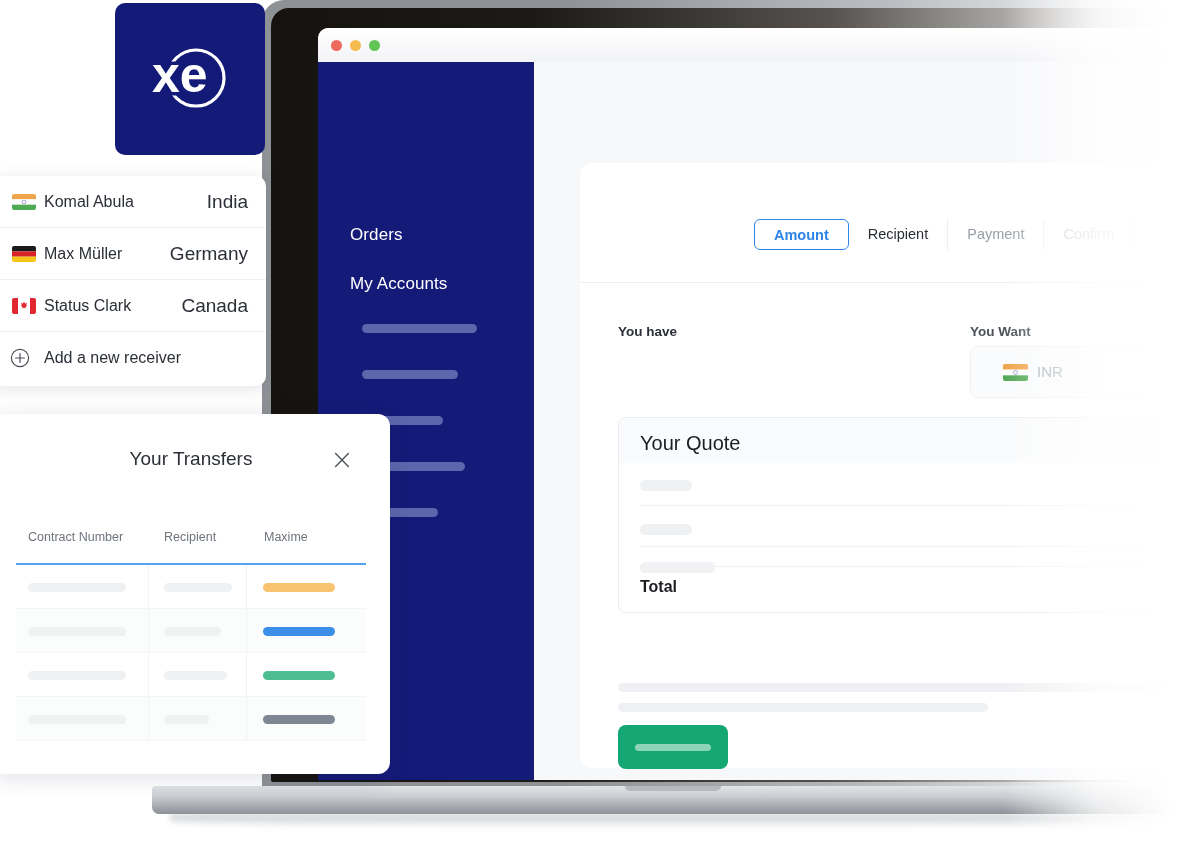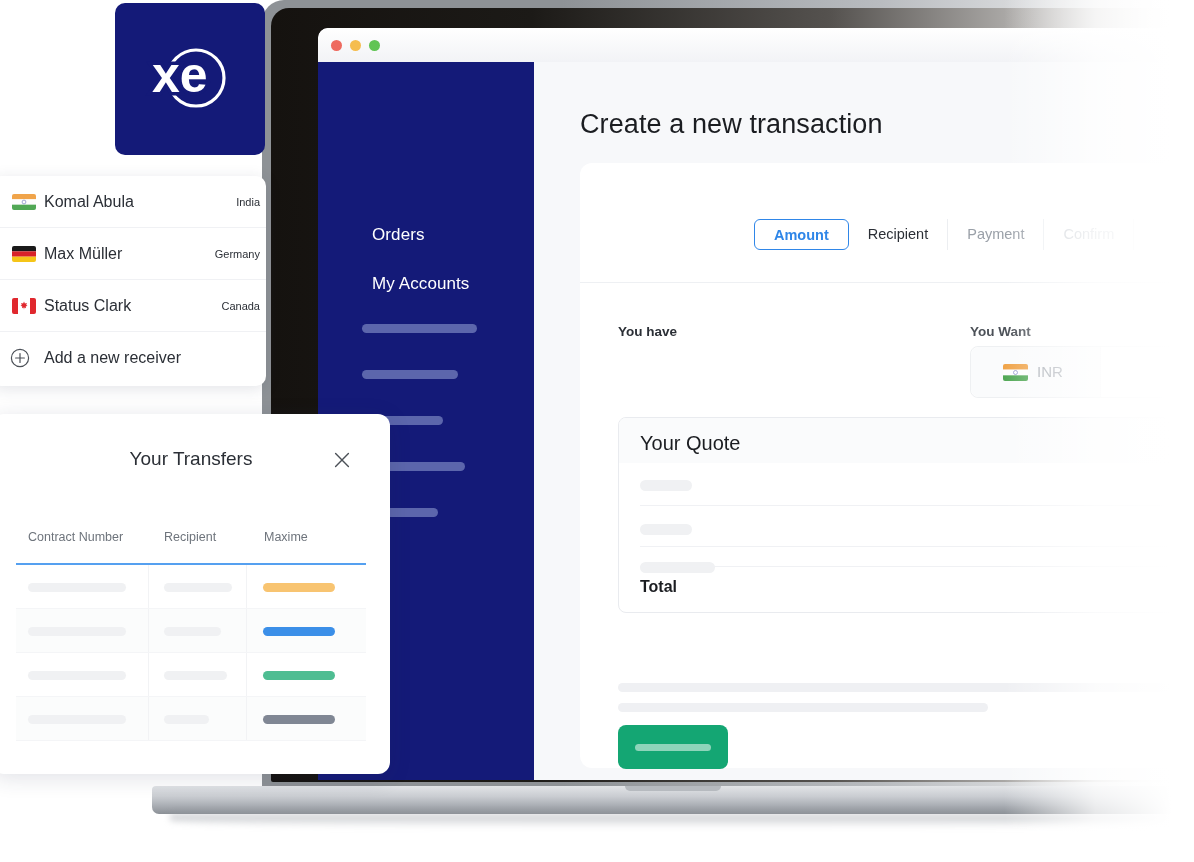--- a/index.html
+++ b/index.html
@@ -42,21 +42,21 @@
   .traffic.yellow { left: 32px; background: #f5bd4f; }
   .traffic.green { left: 51px; background: #61c454; }
 
   
   #sidebar {
     position: absolute; left: 0; top: 34px; width: 216px; height: 718px;
     background: #141a78;
   }
   .nav-item {
     position: absolute; left: 32px;
-    color: #ffffff; font-size: 17px; letter-spacing: .1px; white-space: nowrap; margin-left: 22px;
+    color: #ffffff; font-size: 17px; letter-spacing: .1px; white-space: nowrap;
   }
   #nav-pill {
     position: absolute; left: 20px; top: 96px;
     padding: 11px 18px; border-radius: 7px;
     background: #3d47a0; color: #ffffff; font-size: 17px; white-space: nowrap;
   }
   #nav-orders { top: 163px; }
   #nav-accounts { top: 212px; }
   .sb-bar {
     position: absolute; left: 44px; height: 9px; border-radius: 5px;
@@ -183,21 +183,21 @@
     box-shadow: 0 3px 16px rgba(35,45,75,.13);
     overflow: hidden;
   }
   .rcv-row {
     position: relative; height: 52px; display: flex; align-items: center;
     border-bottom: 1px solid #f0f1f4;
   }
   .rcv-row:last-child { border-bottom: none; }
   .rcv-flag { position: absolute; left: 20px; width: 24px; height: 16px; border-radius: 2px; overflow: hidden; }
   .rcv-name { position: absolute; left: 52px; font-size: 16px; color: #2b2f36; white-space: nowrap; }
-  .rcv-country { position: absolute; right: 6px; font-size: 11px; color: #2b2f36; white-space: nowrap; text-align: right; }
+  .rcv-country { position: absolute; right: 18px; font-size: 19px; color: #2b2f36; white-space: nowrap; text-align: right; }
   #plus-icon { position: absolute; left: 18px; width: 20px; height: 20px; }
 
   
   #transfers {
     position: absolute; left: -8px; top: 414px; width: 398px; height: 360px;
     background: #ffffff; border-radius: 12px;
     box-shadow: 0 4px 22px rgba(35,45,75,.14);
     overflow: hidden;
   }
   #tr-title {
@@ -247,21 +247,20 @@
           <span>My Accounts</span>
         </div>
         <div class="sb-bar" style="top:262px;width:115px;"></div>
         <div class="sb-bar" style="top:308px;width:96px;"></div>
         <div class="sb-bar" style="top:354px;width:81px;"></div>
         <div class="sb-bar" style="top:400px;width:103px;"></div>
         <div class="sb-bar" style="top:446px;width:76px;"></div>
       </div>
 
       <div id="main">
-        <div id="page-title">Create a new transaction</div>
 
         <div id="content-card">
 
           <div id="steps">
             <div class="step active">
               <span>Amount</span>
             </div>
             <div class="step">
               <span>Recipient</span>
             </div>

